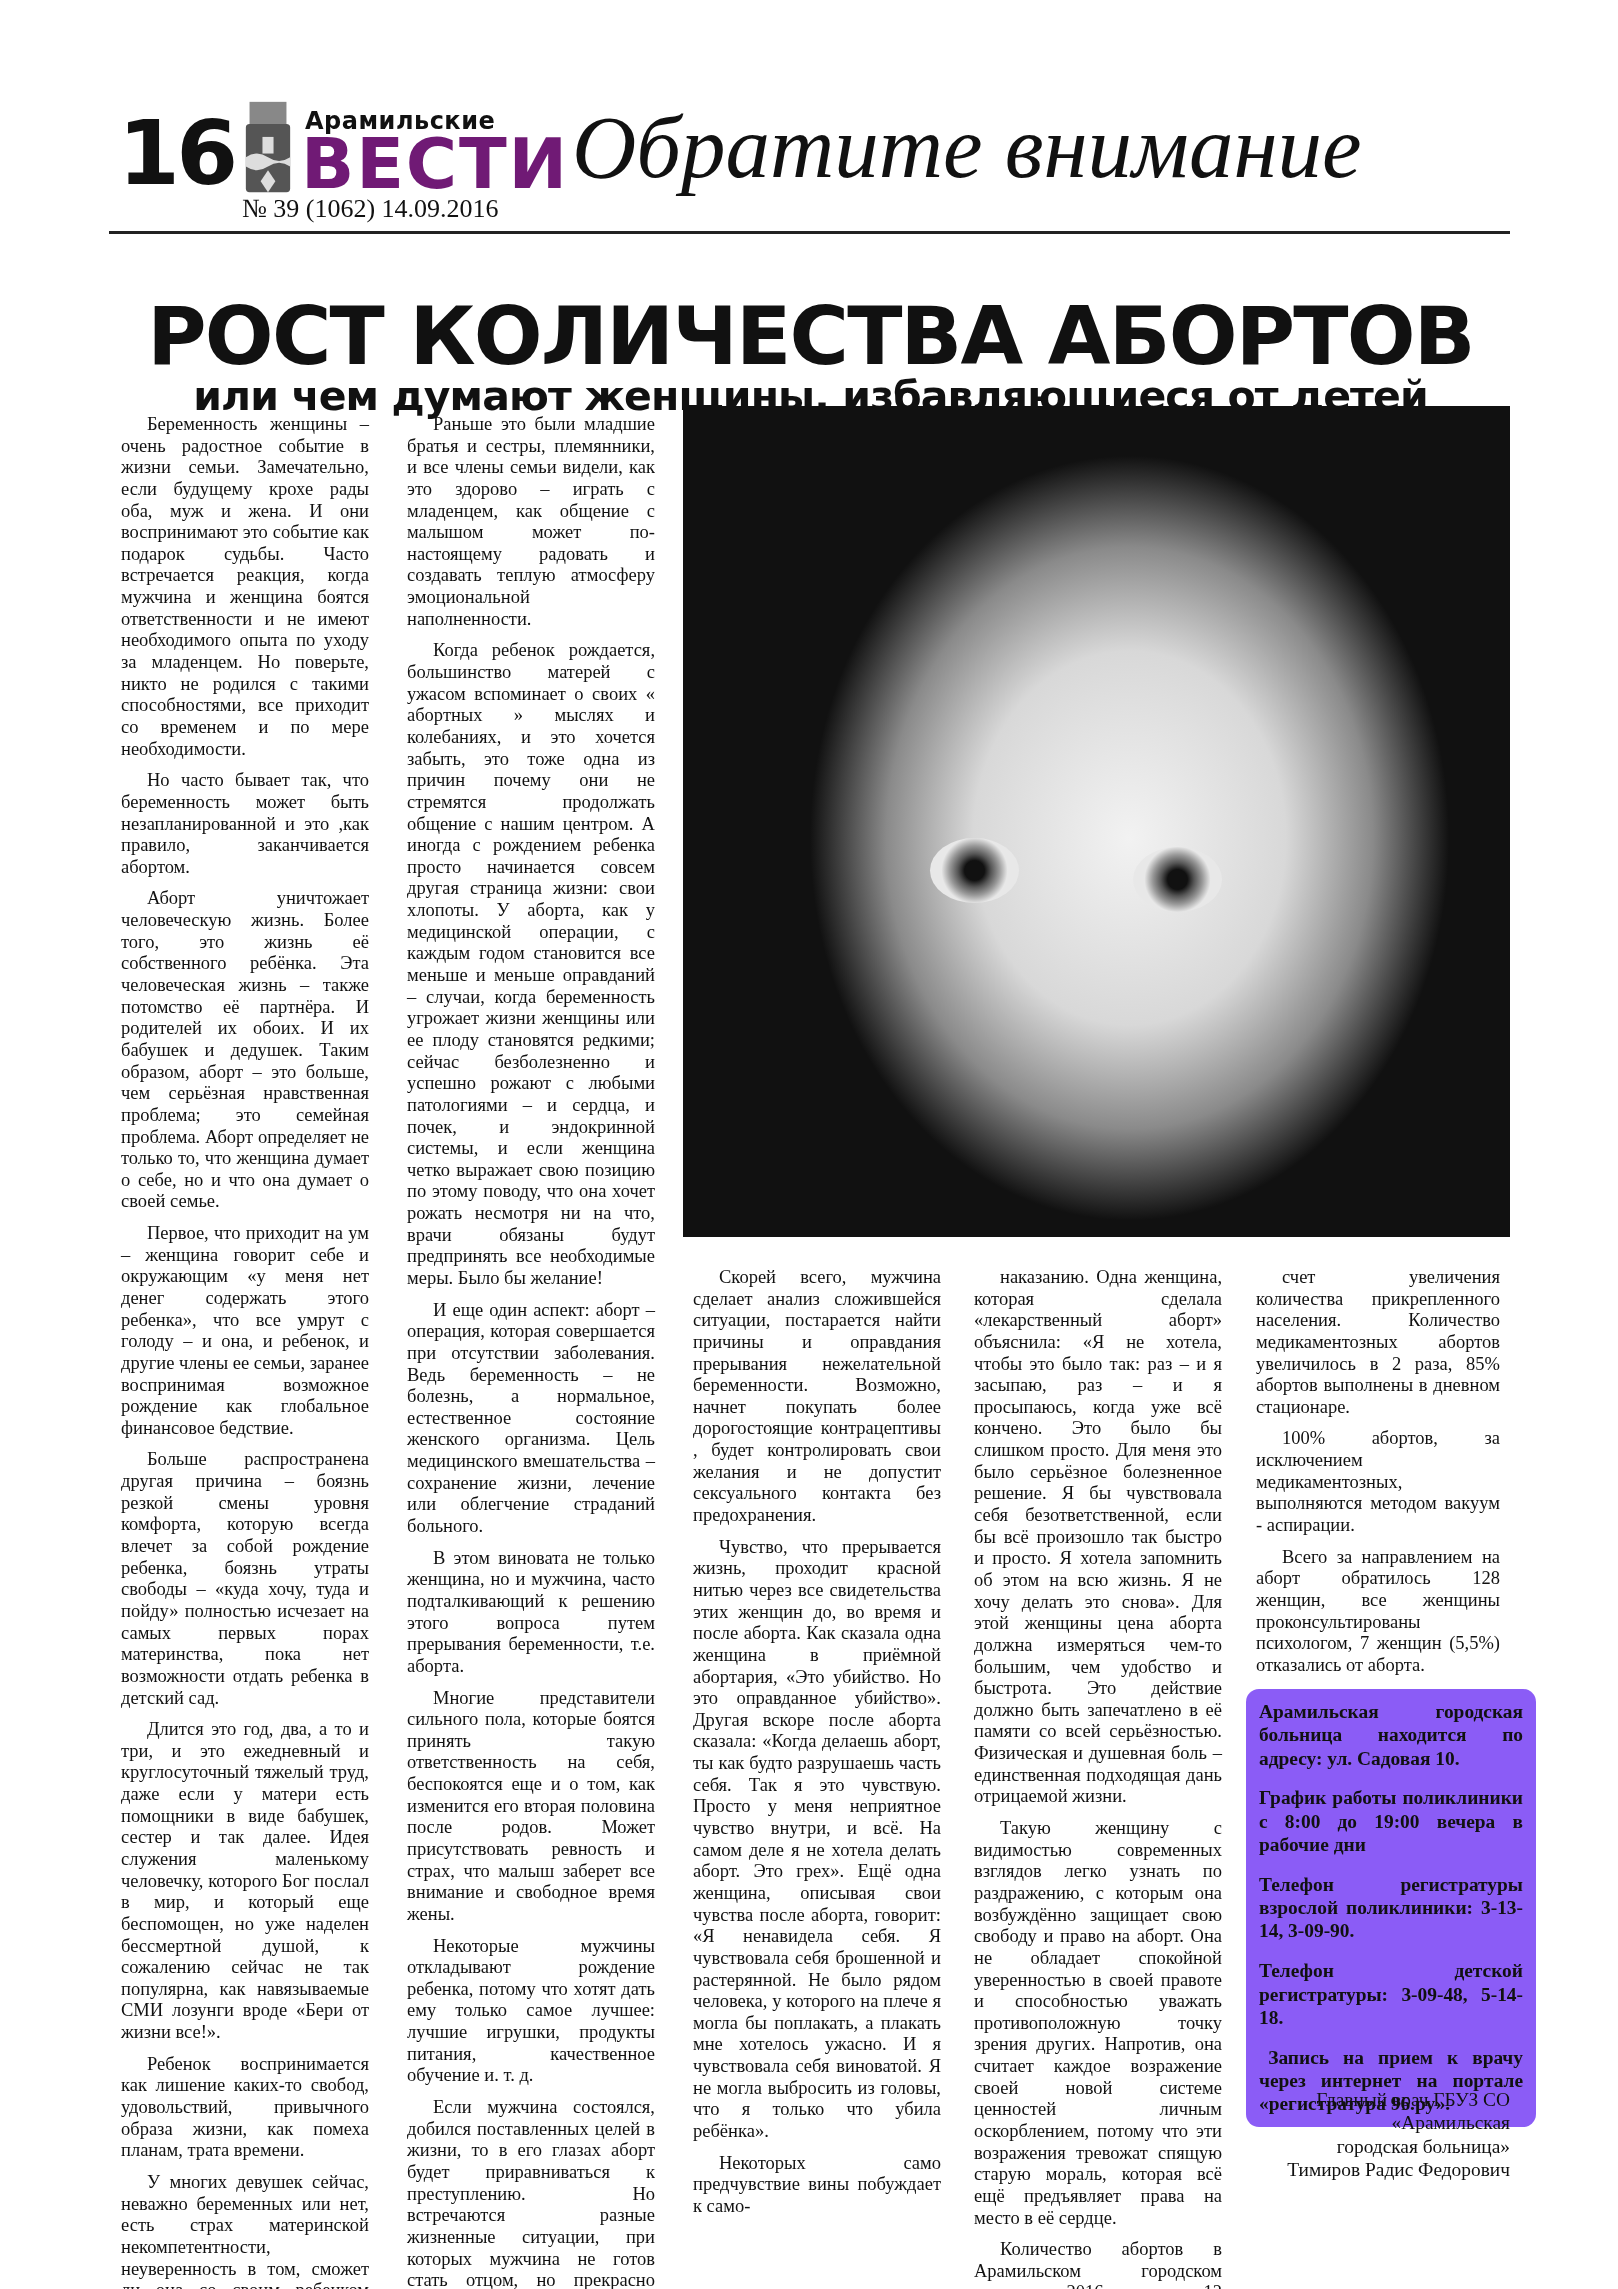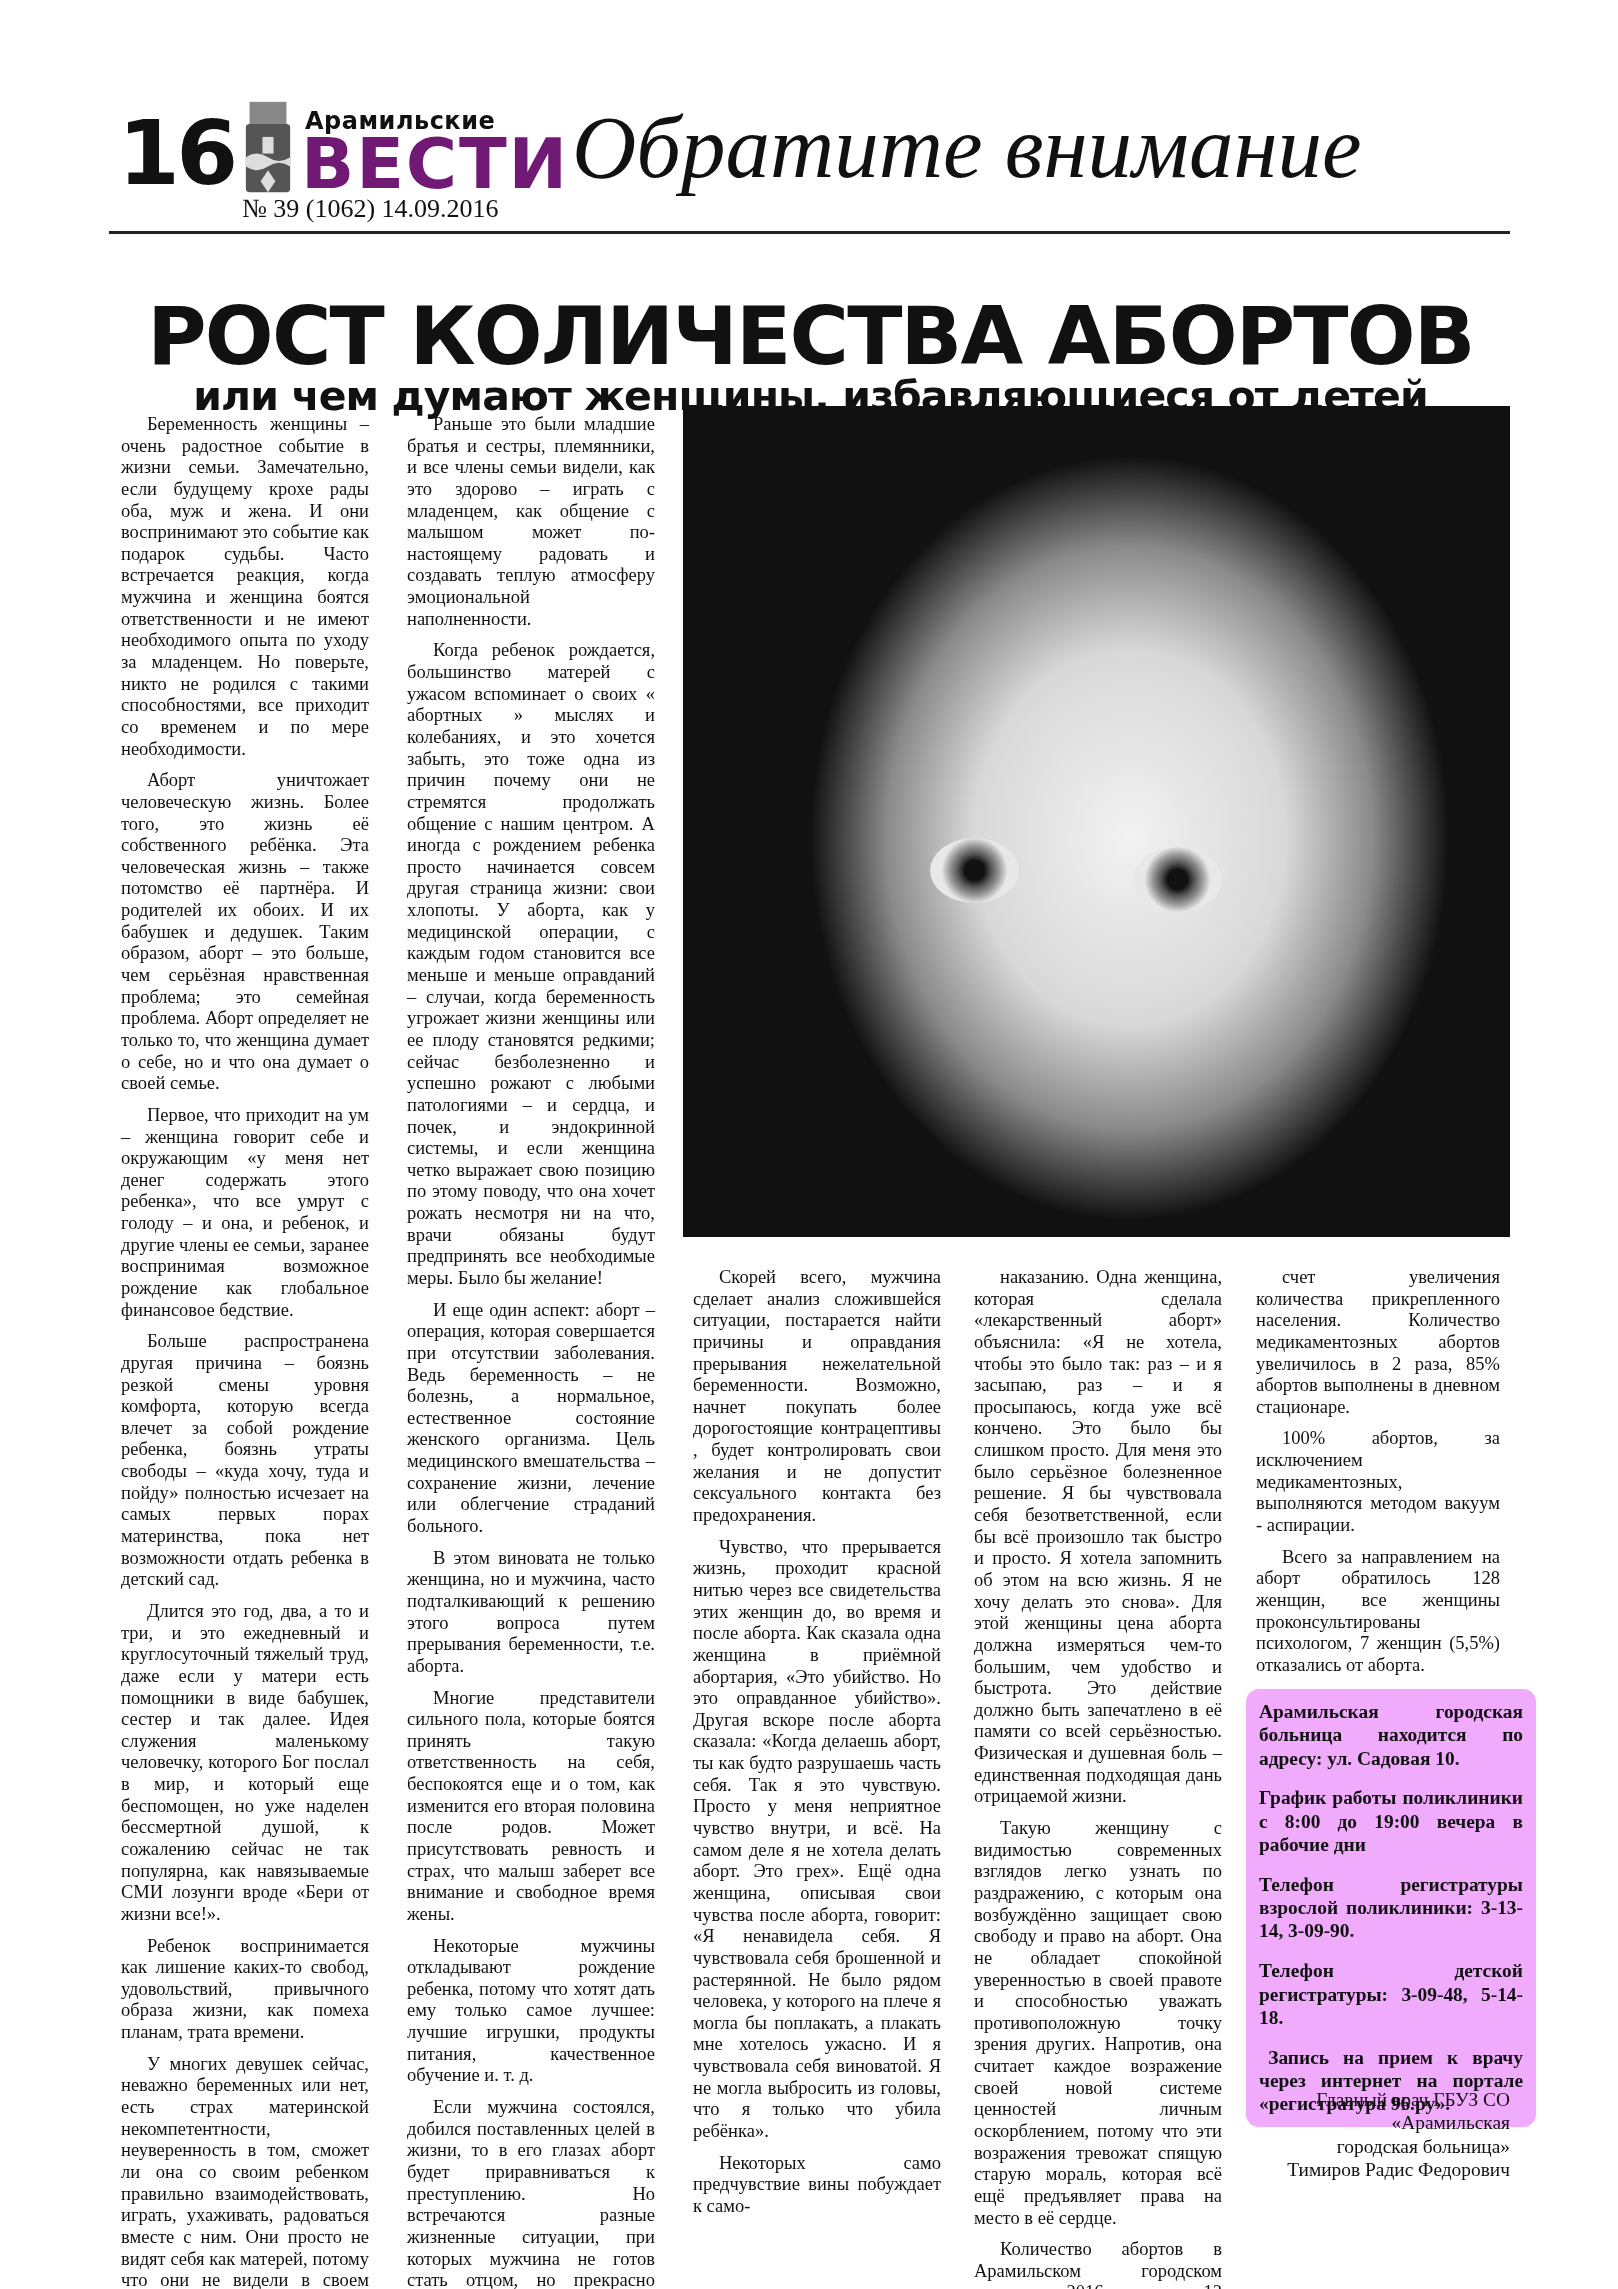--- a/index.html
+++ b/index.html
@@ -13,21 +13,21 @@
   .section { position:absolute; left:572px; top:103px; font:italic 89px/1 "Liberation Serif", serif; }
   .rule { position:absolute; left:109px; right:109px; top:231px; height:2.8px; background:#222; }
   .headline { position:absolute; left:109px; top:242px; width:1403px; text-align:center; font:bold 81px/1 "DejaVu Sans", sans-serif; letter-spacing:-1.8px; }
   .subhead { position:absolute; left:109px; top:328px; width:1403px; text-align:center; font:bold 41px/1 "DejaVu Sans", sans-serif; letter-spacing:-0.9px;margin-top:48px; }
   .col { position:absolute; font-size:18.5px; line-height:1.17; text-align:justify; hyphens:auto; }
   .col p { margin:10px; text-indent:26px; }
   .photo { position:absolute; left:683px; top:406px; width:827px; height:831px;
            background: radial-gradient(ellipse 42% 50% at 54% 52%, #f2f2f2 0%, #d8d8d8 45%, #8a8a8a 70%, #111 92%); }
   .eye { position:absolute; width:89px; height:65px; border-radius:50%;
          background: radial-gradient(circle at 50% 50%, #111 0 18%, #555 30%, #999 45%, #e8e8e8 60%); }
-  .infobox { position:absolute; left:1246px; top:1689px; width:264px; padding:11px 13px; background:#f0abfc;
+  .infobox { position:absolute; left:1246px; top:1689px; width:264px; padding:11px 13px; background:#8b5cf6;
              border-radius:13px; font:bold 19.4px/1.2 "Liberation Serif", serif; text-align:justify; }
   .infobox p { margin:0 0 16.6px 0; }
   .infobox p:last-child { margin:0; }
   .sign { position:absolute; left:1237px; top:2088px; width:273px; text-align:right; font:19.4px/1.2 "Liberation Serif", serif; }
 </style>
 </head>
 <body>
 
 <div class="pagenum">16</div>
 <svg class="crest" viewBox="0 0 56 104">
@@ -41,20 +41,21 @@
 <div class="paper-name">ВЕСТИ</div>
 <div class="issue">№ 39 (1062) 14.09.2016</div>
 <div class="section">Обратите внимание</div>
 <div class="rule"></div>
 
 <h1 class="headline">РОСТ КОЛИЧЕСТВА АБОРТОВ</h1>
 <h2 class="subhead">или чем думают женщины, избавляющиеся от детей</h2>
 
 <div class="col" style="left:111px; top:404px; width:268px;">
     <p>Беременность женщины – очень радостное событие в жизни семьи. Замечательно, если будущему крохе рады оба, муж и жена. И они воспринимают это событие как подарок судьбы. Часто встречается реакция, когда мужчина и женщина боятся ответственности и не имеют необходимого опыта по уходу за младенцем. Но поверьте, никто не родился с такими способностями, все приходит со временем и по мере необходимости.</p>
+    <p>Но часто бывает так, что беременность может быть незапланированной и это ,как правило, заканчивается абортом.</p>
     <p>Аборт уничтожает человеческую жизнь. Более того, это жизнь её собственного ребёнка. Эта человеческая жизнь – также потомство её партнёра. И родителей их обоих. И их бабушек и дедушек. Таким образом, аборт – это больше, чем серьёзная нравственная проблема; это семейная проблема. Аборт определяет не только то, что женщина думает о себе, но и что она думает о своей семье.</p>
     <p>Первое, что приходит на ум – женщина говорит себе и окружающим «у меня нет денег содержать этого ребенка», что все умрут с голоду – и она, и ребенок, и другие члены ее семьи, заранее воспринимая возможное рождение как глобальное финансовое бедствие.</p>
     <p>Больше распространена другая причина – боязнь резкой смены уровня комфорта, которую всегда влечет за собой рождение ребенка, боязнь утраты свободы – «куда хочу, туда и пойду» полностью исчезает на самых первых порах материнства, пока нет возможности отдать ребенка в детский сад.</p>
     <p>Длится это год, два, а то и три, и это ежедневный и круглосуточный тяжелый труд, даже если у матери есть помощники в виде бабушек, сестер и так далее. Идея служения маленькому человечку, которого Бог послал в мир, и который еще беспомощен, но уже наделен бессмертной душой, к сожалению сейчас не так популярна, как навязываемые СМИ лозунги вроде «Бери от жизни все!».</p>
     <p>Ребенок воспринимается как лишение каких-то свобод, удовольствий, привычного образа жизни, как помеха планам, трата времени.</p>
     <p>У многих девушек сейчас, неважно беременных или нет, есть страх материнской некомпетентности, неуверенность в том, сможет ли она со своим ребенком правильно взаимодействовать, играть, ухаживать, радоваться вместе с ним. Они просто не видят себя как матерей, потому что они не видели в своем ближайшем окружении матерей с младенцами.</p>
   </div>
 <div class="col" style="left:397px; top:404px; width:268px;">
     <p>Раньше это были младшие братья и сестры, племянники, и все члены семьи видели, как это здорово – играть с младенцем, как общение с малышом может по-настоящему радовать и создавать теплую атмосферу эмоциональной наполненности.</p>
     <p>Когда ребенок рождается, большинство матерей с ужасом вспоминает о своих « абортных » мыслях и колебаниях, и это хочется забыть, это тоже одна из причин почему они не стремятся продолжать общение с нашим центром. А иногда с рождением ребенка просто начинается совсем другая страница жизни: свои хлопоты. У аборта, как у медицинской операции, с каждым годом становится все меньше и меньше оправданий – случаи, когда беременность угрожает жизни женщины или ее плоду становятся редкими; сейчас безболезненно и успешно рожают с любыми патологиями – и сердца, и почек, и эндокринной системы, и если женщина четко выражает свою позицию по этому поводу, что она хочет рожать несмотря ни на что, врачи обязаны будут предпринять все необходимые меры. Было бы желание!</p>

